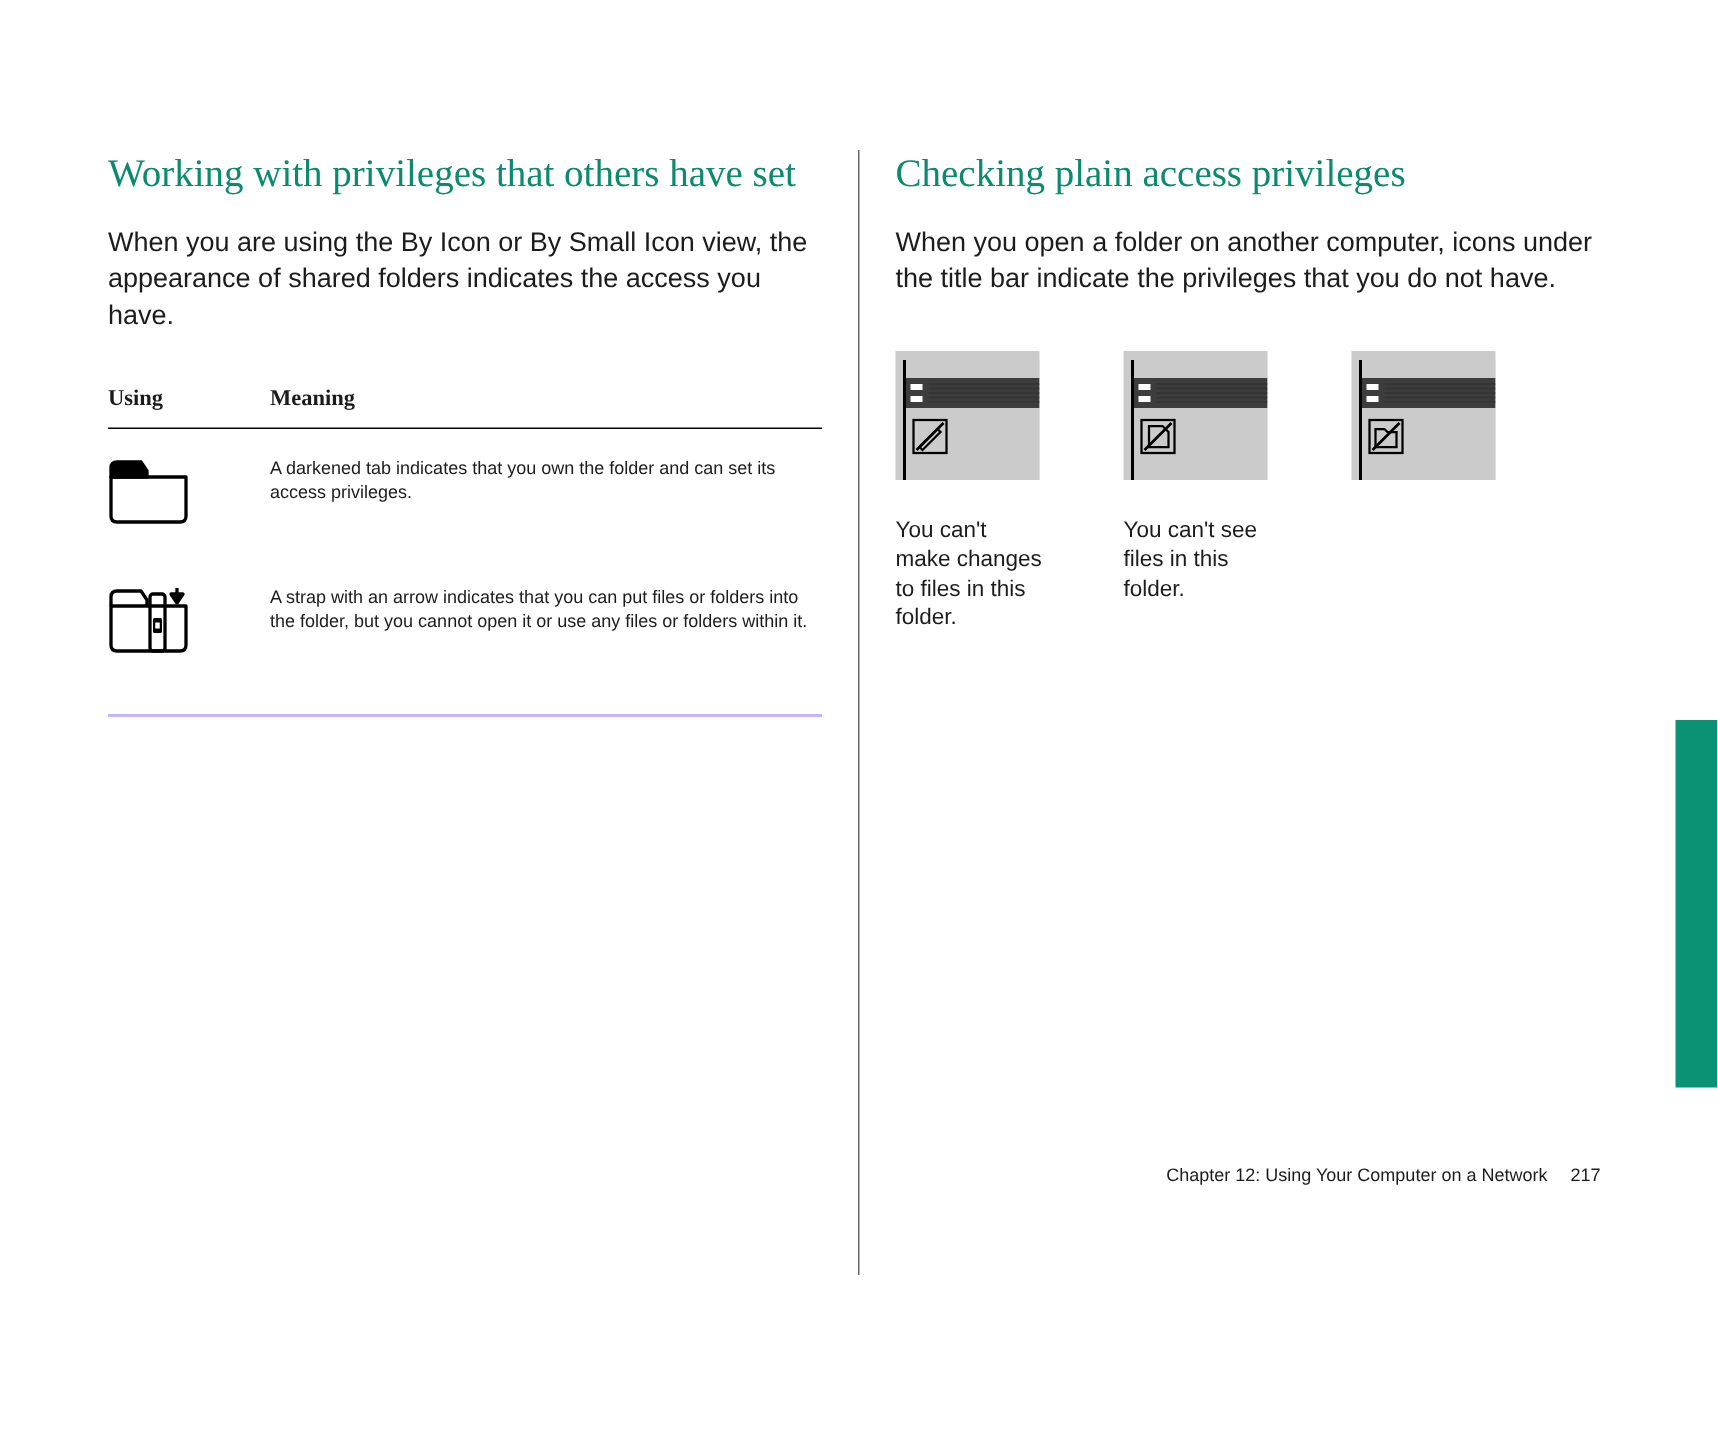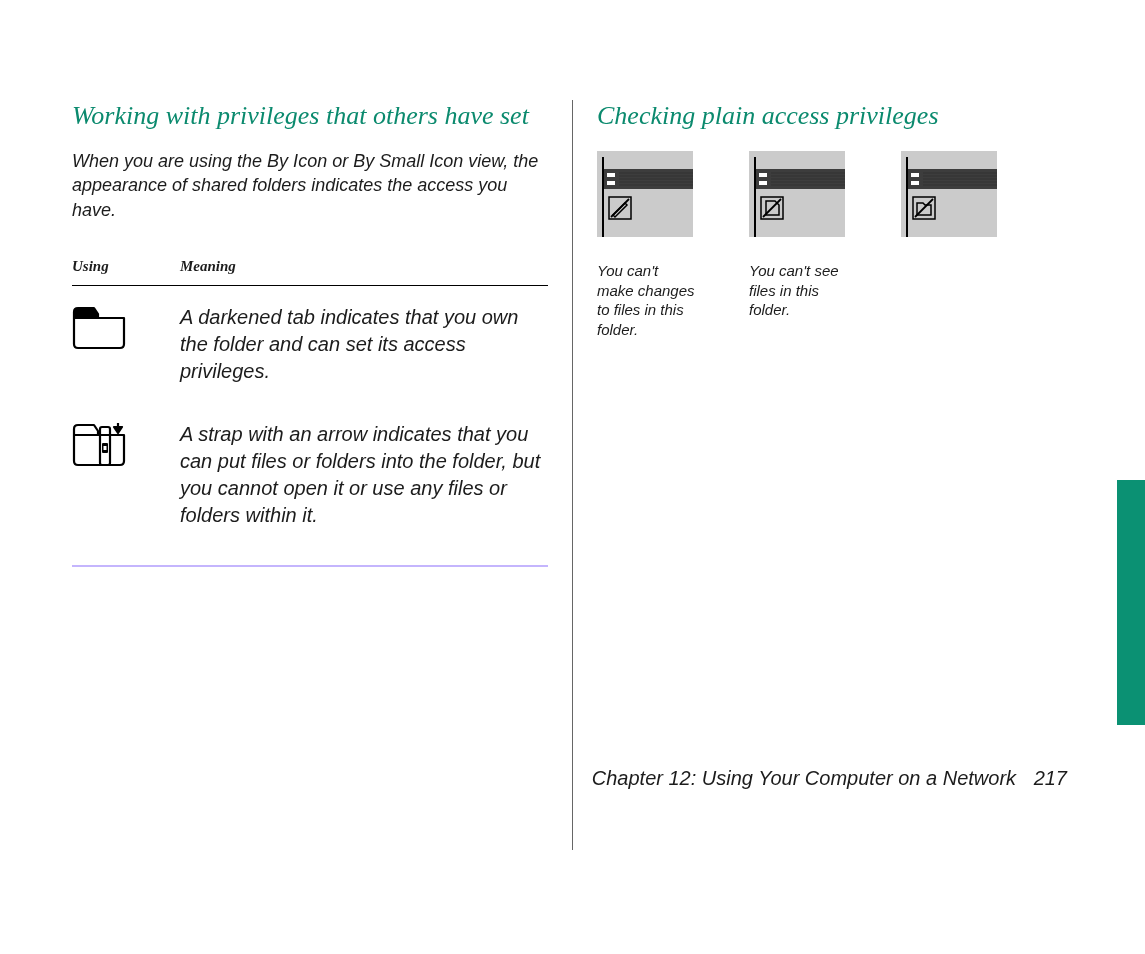--- a/index.html
+++ b/index.html
@@ -9,21 +9,20 @@
     font-family: Georgia, "Times New Roman", serif;
     color: #1c1c1c;
     width: 1145px;
     height: 954px;
     position: relative;
   }
   .page {
     position: relative;
     width: 1145px;
     height: 846px;
-    font-style: italic;
   }
   .columns {
     display: flex;
     align-items: stretch;
     padding: 100px 72px 0 72px;
     height: 750px;
   }
   .col {
     flex: 1 1 0;
   }
@@ -59,21 +58,21 @@
   .icon-table thead th {
     text-align: left;
     font-weight: bold;
     font-size: 15px;
     padding: 0 0 10px 0;
     border-bottom: 1px solid #000;
   }
   .icon-table td {
     vertical-align: top;
     padding: 18px 0;
-    font-size: 20px;
+    font-size: 12px;
   }
   .icon-table td.icon-cell {
     width: 108px;
   }
   .icon-table td.meaning-cell {
     line-height: 1.35;
     font-family: "Helvetica Neue", Helvetica, Arial, sans-serif;
     font-weight: 300;
   }
   .icon-table tbody tr:last-child td {
@@ -102,21 +101,21 @@
     line-height: 1.3;
     font-family: "Helvetica Neue", Helvetica, Arial, sans-serif;
     font-weight: 300;
   }
 
   
   .footer {
     position: absolute;
     right: 78px;
     bottom: 56px;
-    font-size: 20px;
+    font-size: 12px;
     font-family: "Helvetica Neue", Helvetica, Arial, sans-serif;
     font-weight: 300;
   }
   .footer .chapter {
   }
   .footer .page-num {
     margin-left: 12px;
   }
   .side-tab {
     position: absolute;
@@ -184,20 +183,21 @@
             <td class="meaning-cell">A strap with an arrow indicates that you can put files or folders into the folder, but you cannot open it or use any files or folders within it.</td>
           </tr>
         </tbody>
       </table>
     </div>
 
     <div class="divider"></div>
 
     <div class="col col-right">
       <h2 class="section-heading">Checking plain access privileges</h2>
+      <p class="intro">When you open a folder on another computer, icons under the title bar indicate the privileges that you do not have.</p>
 
       <div class="priv-row">
         <div class="priv-item">
           <div class="priv-image">
             <svg class="window-svg" viewBox="0 0 96 86">
               <rect x="6" y="6" width="90" height="80" fill="#cbcbcb"></rect>
               <line x1="6" y1="6" x2="6" y2="86" stroke="#000" stroke-width="2"></line>
               <rect x="6" y="18" width="90" height="20" fill="#000" opacity="0.7"></rect>
               <rect x="10" y="22" width="8" height="4" fill="#fff"></rect>
               <rect x="10" y="30" width="8" height="4" fill="#fff"></rect>

